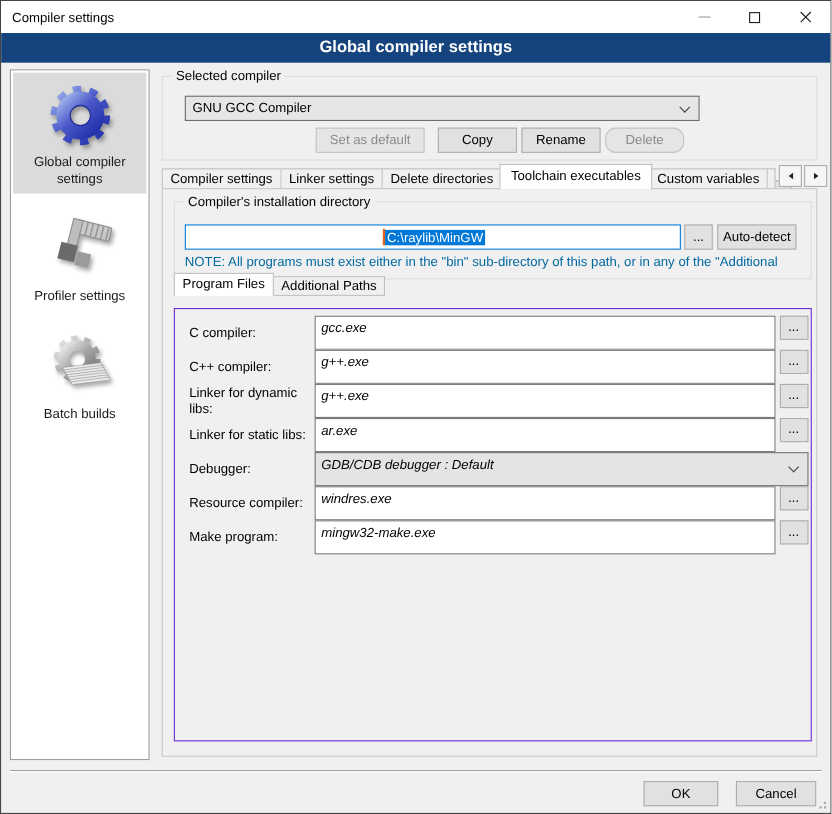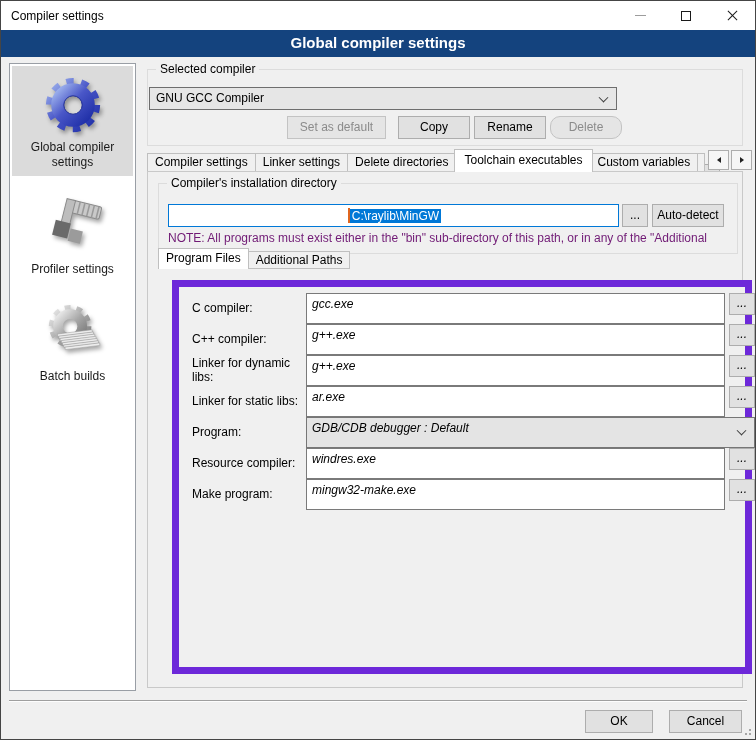--- a/index.html
+++ b/index.html
@@ -32,21 +32,21 @@
   .side-label{display:block;line-height:15px;color:#1a1a1a;}
   
   .group{position:absolute;border:1px solid #dcdcdc;}
   .group-label{position:absolute;top:-8px;left:8px;background:#f0f0f0;padding:0 4px;line-height:14px;}
   
   .btn{background:#e1e1e1;border:1px solid #adadad;text-align:center;line-height:20px;height:23px;color:#000;}
   .btn.disabled{color:#8b8b8b;border-color:#c3c3c3;background:#e5e5e5;}
   
   .grp-selcomp{left:146px;top:68px;width:596px;height:77px;}
   .combo{position:relative;background:#e6e6e6;border:1px solid #6e6e6e;line-height:21px;padding-left:6px;}
-  .combo-main{position:absolute;left:1px;top:17px;width:468px;height:23px;}
+  .combo-main{position:absolute;left:20px;top:17px;width:468px;height:23px;}
   .chev{position:absolute;right:9px;top:50%;width:7px;height:7px;border-right:1px solid #3c3c3c;border-bottom:1px solid #3c3c3c;transform:translateY(-70%) rotate(45deg);}
   .btnrow{position:absolute;left:8px;top:46px;width:584px;height:23px;}
   .btnrow .btn{position:absolute;top:0;}
   .b-setdefault{left:131px;width:99px;}
   .b-copy{left:242px;width:72px;}
   .b-rename{left:318px;width:72px;}
   .b-delete{left:394px;width:72px;border-radius:10px;}
   .b-reset{left:472px;width:92px;margin-top:48px;}
   
   .tabstrip{position:absolute;left:146px;top:148px;width:600px;height:23px;display:flex;align-items:flex-end;}
@@ -61,27 +61,27 @@
   
   .tabpanel{position:absolute;left:146px;top:170px;width:596px;height:517px;border:1px solid #c9c9c9;background:#f0f0f0;z-index:1;}
   
   .grp-dir{left:10px;top:11px;width:580px;height:71px;}
   .dirrow{position:absolute;left:9px;top:20px;width:556px;height:23px;display:flex;}
   .dirinput{flex:1;background:#fff;border:1px solid #0078d7;display:flex;align-items:center;padding-left:2px;overflow:hidden;justify-content:center;}
   .caret{width:2px;height:15px;background:#e0661f;flex:none;}
   .sel{background:#0078d7;color:#fff;padding:0 2px;white-space:nowrap;}
   .d-browse{width:26px;margin-left:3px;flex:none;}
   .d-auto{width:72px;margin-left:4px;flex:none;}
-  .note{position:absolute;left:9px;top:47px;width:566px;color:#701a75;white-space:nowrap;overflow:hidden;}
+  .note{position:absolute;left:9px;top:47px;width:566px;color:#0369a1;white-space:nowrap;overflow:hidden;}
   
   .subtabstrip{position:absolute;left:10px;top:76px;height:21px;display:flex;align-items:flex-end;}
   .subtab{height:18px;line-height:16px;padding:0 7px;background:#f0f0f0;border:1px solid #bfbfbf;border-left:none;white-space:nowrap;}
   .subtab:first-child{border-left:1px solid #bfbfbf;}
   .subtab.active{height:21px;line-height:19px;background:#fff;position:relative;z-index:3;border-bottom:none;}
-  .subpanel{position:absolute;left:24px;top:108px;width:580px;height:394px;border:7px solid #6d28d9;background:#f0f0f0;z-index:2;}
+  .subpanel{position:absolute;left:10px;top:108px;width:580px;height:394px;border:1px solid #6d28d9;background:#f0f0f0;z-index:2;}
   
   .frow{position:absolute;left:13px;width:563px;height:22px;display:flex;align-items:center;}
   .flabel{width:114px;flex:none;}
   .fctl{flex:1;display:flex;height:31px;font-style:italic;}
   .finput{flex:1;background:#fff;border:1px solid #7a7a7a;line-height:20px;padding-left:5px;overflow:hidden;white-space:nowrap;}
   .fbrowse{width:26px;height:22px;margin-left:4px;flex:none;line-height:19px;}
   .fcombo{flex:1;position:relative;background:#e4e4e4;border:1px solid #767676;line-height:20px;padding-left:5px;}
   
   .footer-line{position:absolute;left:8px;right:8px;top:699px;height:2px;border-top:1px solid #9f9f9f;border-bottom:1px solid #fdfdfd;}
   .b-ok{position:absolute;left:584px;top:709px;width:68px;}
@@ -251,21 +251,21 @@
 
       <div class="frow" style="top:103px">
         <span class="flabel">Linker for static libs:</span>
         <div class="fctl">
           <div class="finput">ar.exe</div>
           <div class="btn fbrowse">...</div>
         </div>
       </div>
 
       <div class="frow" style="top:134px">
-        <span class="flabel">Program:</span>
+        <span class="flabel">Debugger:</span>
         <div class="fctl">
           <div class="fcombo">
             <span>GDB/CDB debugger : Default</span>
             <span class="chev"></span>
           </div>
         </div>
       </div>
 
       <div class="frow" style="top:165px">
         <span class="flabel">Resource compiler:</span>

